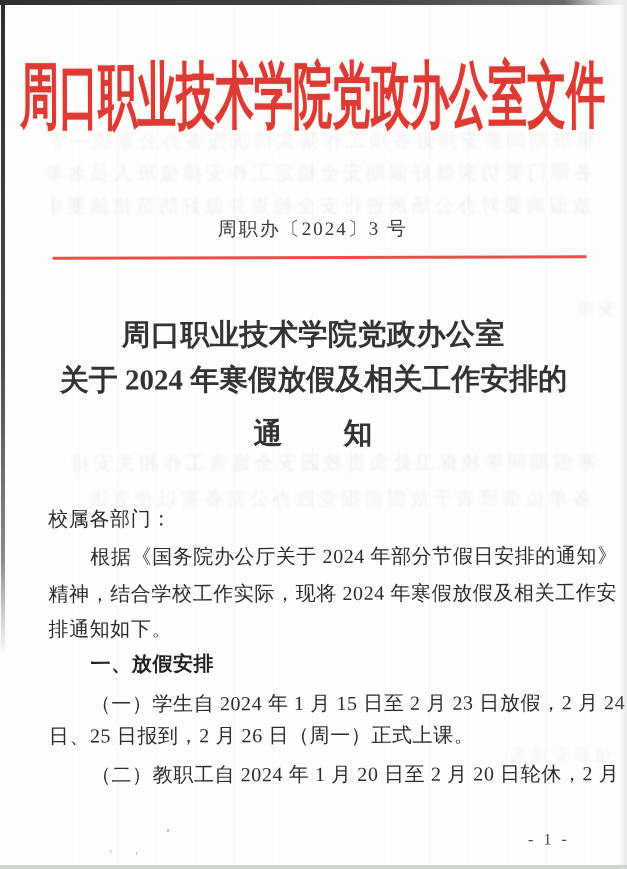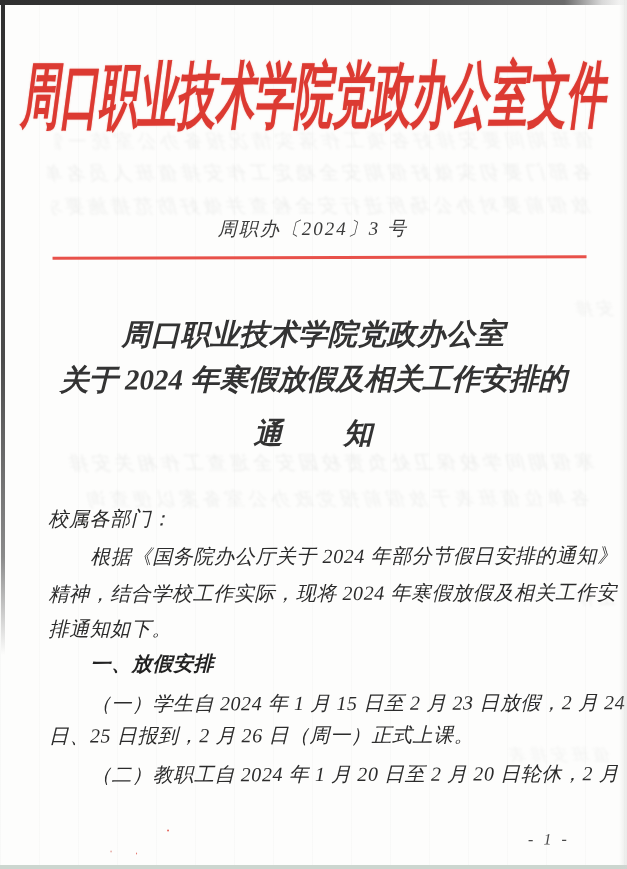--- a/index.html
+++ b/index.html
@@ -9,21 +9,20 @@
     position: relative;
     overflow: hidden;
     font-family: "Liberation Serif", "DejaVu Serif", serif;
   }
   
   .page {
     position: absolute; inset: 0;
     background-image: repeating-linear-gradient(to right,
       rgba(120,130,125,0.035) 0px, rgba(120,130,125,0.035) 1px,
       transparent 1px, transparent 39px);
-    font-style: italic;
   }
   
   .edge-top {
     position: absolute; top: 0; left: 0; width: 100%; height: 5px;
     background: linear-gradient(to right, #2f2f2f 0%, #454545 60%, #6a6a6a 90%, #d8d8d8 96%, rgba(230,230,230,0) 100%);
   }
   .edge-left {
     position: absolute; top: 0; left: 1px; width: 4px; height: 655px;
     background: linear-gradient(to bottom, #2e2e2e 0%, #4c4c4c 55%, #8a8a8a 85%, rgba(150,150,150,0) 100%);
   }

